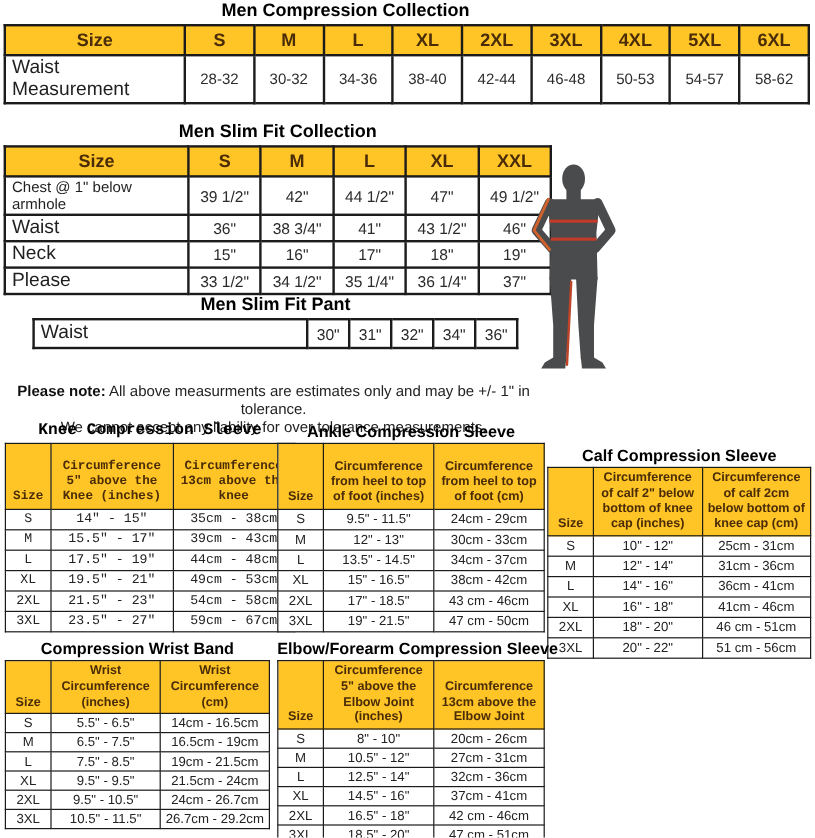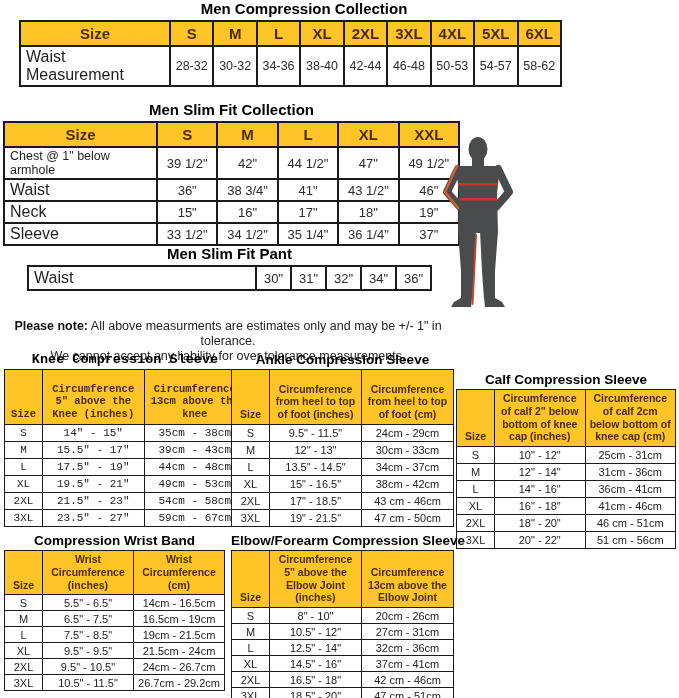--- a/index.html
+++ b/index.html
@@ -48,21 +48,21 @@
   .row1 .t-small th { height:55px; }
   .row2 .t-small th { height:42px; }
   .row2 .t-small td { height:16px; }
 
   
   #note { position:absolute; left:12px; top:319px; width:432px; text-align:center;
           font-size:12.5px; line-height:1.2; color:#222; }
   #note b { color:#111; }
 
   
-  #sec-compression { position:absolute; left:3px; top:0; width:543px;margin-left:16px; }
+  #sec-compression { position:absolute; left:3px; top:0; width:672px; }
   #sec-compression .big-title { width:570px; }
   #sec-slimfit { position:absolute; left:3px; top:101px; width:457px; }
   #sec-pant { position:absolute; left:3px; top:245px; width:405px;margin-left:24px; }
   #fig { position:absolute; left:437px; top:136px; width:82px; height:178px; }
   #knee  { position:absolute; left:4px;   top:352px; width:242px;font-family:Liberation Mono, monospace; }
   #ankle { position:absolute; left:231px; top:352px; width:223px; }
   #calf  { position:absolute; left:456px; top:372px; width:220px; }
   #wrist { position:absolute; left:4px;   top:533px; width:221px; }
   #elbow { position:absolute; left:231px; top:533px; width:223px; }
 </style>
@@ -137,21 +137,21 @@
           </tr>
           <tr>
             <td class="rowlabel">Neck</td>
             <td>15"</td>
             <td>16"</td>
             <td>17"</td>
             <td>18"</td>
             <td>19"</td>
           </tr>
           <tr>
-            <td class="rowlabel">Sleeve</td>
+            <td class="rowlabel">Please</td>
             <td>33 1/2"</td>
             <td>34 1/2"</td>
             <td>35 1/4"</td>
             <td>36 1/4"</td>
             <td>37"</td>
           </tr>
         </tbody>
       </table>
   </section>
 

